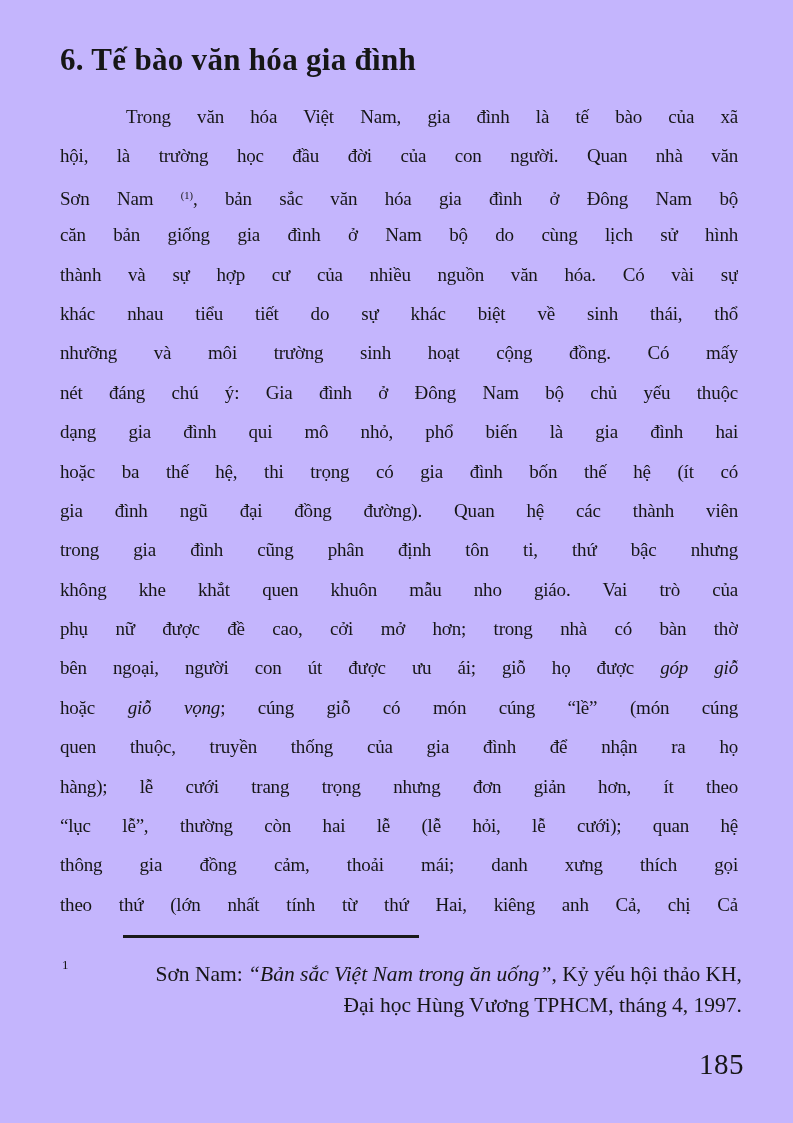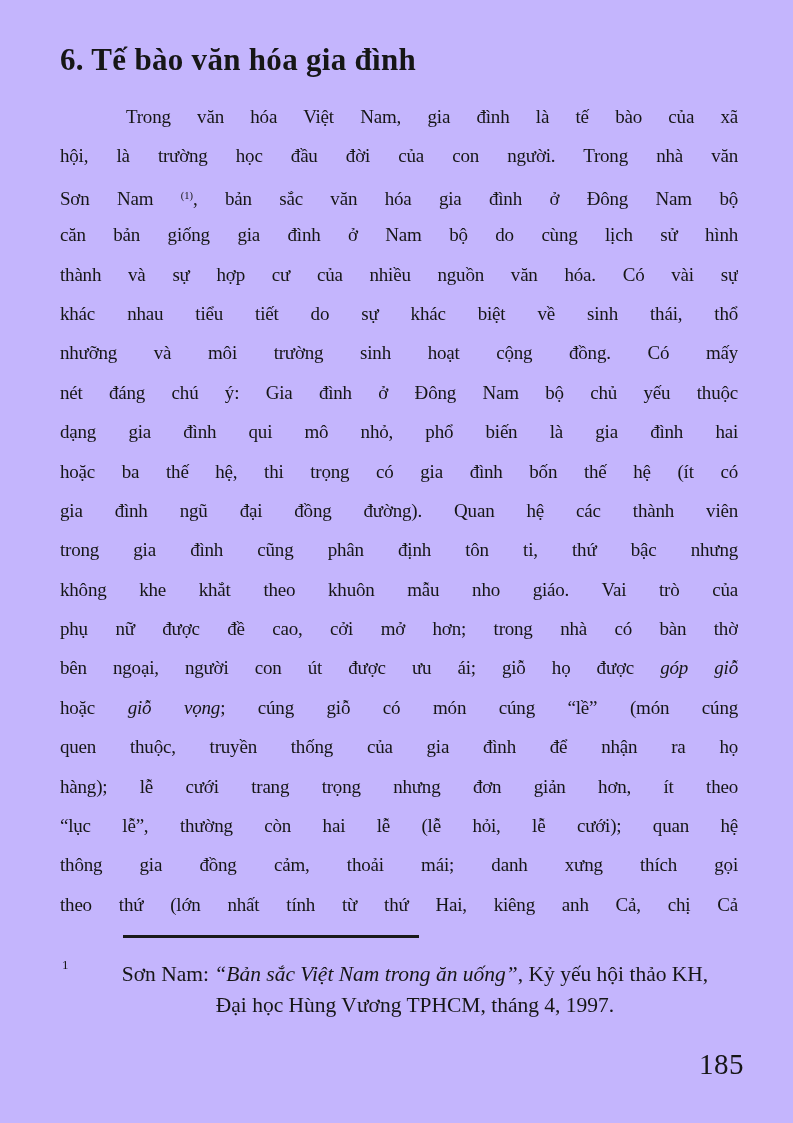--- a/index.html
+++ b/index.html
@@ -73,53 +73,53 @@
     position: absolute;
     left: 2px;
     top: -2px;
     font-size: 13px;
   }
   .fn-text {
     margin-left: 28px;
   }
   .fn-text .line {
     line-height: 30.5px;
-    text-align: center;
+    text-align: right;
     text-align-last: auto;
   }
   .page-number {
     position: absolute;
     right: 61px;
     top: 1048px;
     font-size: 29px;
     font-weight: normal;
     letter-spacing: 0.5px;
   }
 </style>
 </head>
 <body>
 
 <div class="page">
 
   <h2 class="heading">6. Tế bào văn hóa gia đình</h2>
 
   <div class="body-text">
       <div class="line indent"><span>Trong văn hóa Việt Nam, gia đình là tế bào của xã</span></div>
-      <div class="line"><span>hội, là trường học đầu đời của con người. Trong nhà văn</span></div>
+      <div class="line"><span>hội, là trường học đầu đời của con người. Quan nhà văn</span></div>
       <div class="line"><span>Sơn Nam </span><span class="sup">(1)</span><span>, bản sắc văn hóa gia đình ở Đông Nam bộ</span></div>
       <div class="line"><span>căn bản giống gia đình ở Nam bộ do cùng lịch sử hình</span></div>
       <div class="line"><span>thành và sự hợp cư của nhiều nguồn văn hóa. Có vài sự</span></div>
       <div class="line"><span>khác nhau tiểu tiết do sự khác biệt về sinh thái, thổ</span></div>
       <div class="line"><span>nhưỡng và môi trường sinh hoạt cộng đồng. Có mấy</span></div>
       <div class="line"><span>nét đáng chú ý: Gia đình ở Đông Nam bộ chủ yếu thuộc</span></div>
       <div class="line"><span>dạng gia đình qui mô nhỏ, phổ biến là gia đình hai</span></div>
       <div class="line"><span>hoặc ba thế hệ, thi trọng có gia đình bốn thế hệ (ít có</span></div>
       <div class="line"><span>gia đình ngũ đại đồng đường). Quan hệ các thành viên</span></div>
       <div class="line"><span>trong gia đình cũng phân định tôn ti, thứ bậc nhưng</span></div>
-      <div class="line"><span>không khe khắt theo khuôn mẫu nho giáo. Vai trò của</span></div>
+      <div class="line"><span>không khe khắt quen khuôn mẫu nho giáo. Vai trò của</span></div>
       <div class="line"><span>phụ nữ được đề cao, cởi mở hơn; trong nhà có bàn thờ</span></div>
       <div class="line"><span>bên ngoại, người con út được ưu ái; giỗ họ được </span><span class="it">góp giỗ</span></div>
       <div class="line"><span>hoặc </span><span class="it">giỗ vọng</span><span>; cúng giỗ có món cúng “lề” (món cúng</span></div>
       <div class="line"><span>quen thuộc, truyền thống của gia đình để nhận ra họ</span></div>
       <div class="line"><span>hàng); lễ cưới trang trọng nhưng đơn giản hơn, ít theo</span></div>
       <div class="line"><span>“lục lễ”, thường còn hai lễ (lễ hỏi, lễ cưới); quan hệ</span></div>
       <div class="line"><span>thông gia đồng cảm, thoải mái; danh xưng thích gọi</span></div>
       <div class="line"><span>theo thứ (lớn nhất tính từ thứ Hai, kiêng anh Cả, chị Cả</span></div>
     </div>
 

